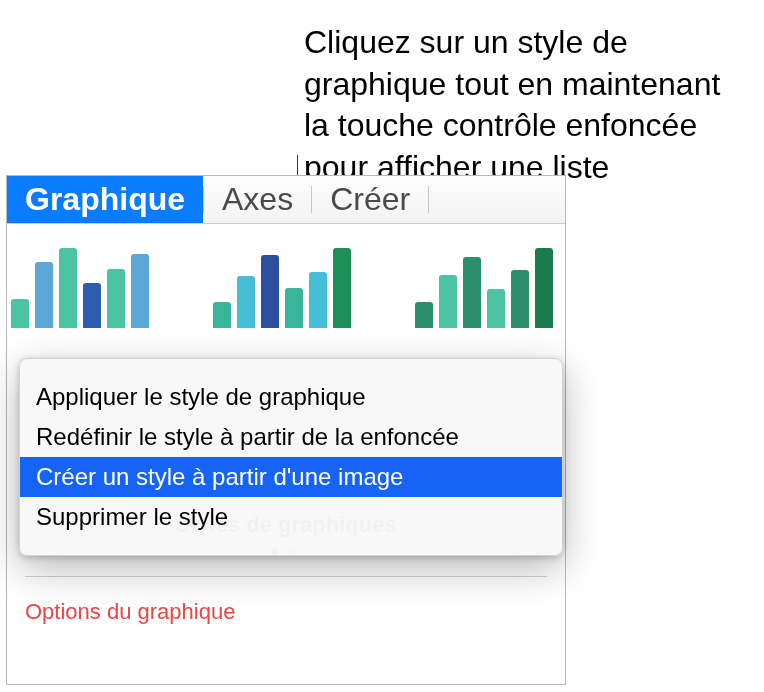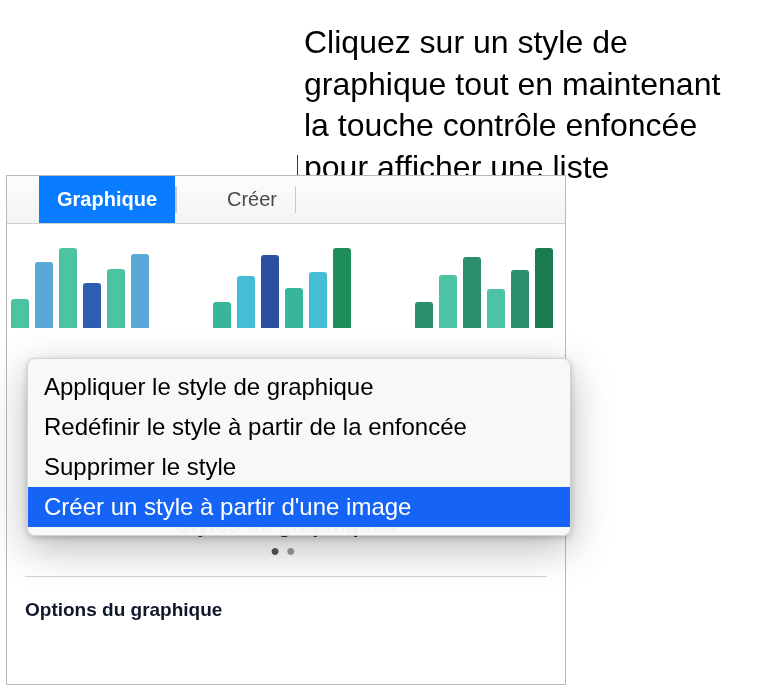--- a/index.html
+++ b/index.html
@@ -40,25 +40,24 @@
       display: flex;
       height: 48px;
       background: linear-gradient(#fdfdfd, #f4f3f4);
       border-bottom: 1px solid #d0d0d0;
     }
     .tab {
       display: flex;
       align-items: center;
       justify-content: center;
       padding: 0 18px;
-      font-size: 20px;
+      font-size: 32px;
       color: #4a4a4a;
       font-weight: 500;
       cursor: pointer;
-      margin-left: 32px;
     }
     .tab.active {
       background: #0a7cff;
       color: #fff;
       font-weight: 600;
     }
     .tab-sep {
       width: 1px;
       background: #c8c8c8;
       margin: 10px 0;
@@ -97,35 +96,35 @@
       color: #9a9a9a;
       letter-spacing: 6px;
     }
     .dots .active { color: #555; }
     .divider {
       height: 1px;
       background: #d4d4d4;
       margin: 22px 18px 0 18px;
     }
     .options-label {
-      font-size: 19px;
-      font-weight: 700;
-      color: #0f172a;
+      font-size: 22px;
+      font-weight: 400;
+      color: #ef4444;
       padding: 22px 18px 0 18px;
     }
     .context-menu {
       position: absolute;
       top: 134px;
-      left: 20px;
+      left: 12px;
       width: 544px;
       background: rgba(248,248,248,0.97);
       border: 1px solid rgba(0,0,0,0.15);
       border-radius: 8px;
       box-shadow: 0 12px 40px rgba(0,0,0,0.28), 0 2px 6px rgba(0,0,0,0.2);
-      padding: 8px 0;
+      padding: 18px 0;
       -webkit-backdrop-filter: blur(10px);
     }
     .menu-item {
       font-size: 24px;
       color: #000;
       padding: 6px 16px;
       cursor: pointer;
       white-space: nowrap;
     }
     .menu-item.highlight {
@@ -137,20 +136,21 @@
 <body>
 
 <div class="callout">Cliquez sur un style de graphique tout en maintenant la touche contrôle enfoncée pour afficher une liste d'options.</div>
 <div class="callout-line"></div>
 
 <div class="panel-wrap">
 
   <div class="tabs">
     <div class="tab active">Graphique</div>
     <div class="tab-sep"></div>
+    <div class="tab">Axes</div>
     <div class="tab-sep"></div>
     <div class="tab">Créer</div>
     <div class="tab-sep"></div>
   </div>
 
   <div class="styles-area">
     <div class="thumbs">
       <div class="thumb" id="thumb-0">
           <div class="bar" style="height: 29.1765px; background: rgb(76, 195, 162);"></div>
           <div class="bar" style="height: 66.2353px; background: rgb(90, 167, 216);"></div>
@@ -173,22 +173,22 @@
           <div class="bar" style="height: 71px; background: rgb(43, 143, 110);"></div>
           <div class="bar" style="height: 39.5px; background: rgb(76, 195, 162);"></div>
           <div class="bar" style="height: 58.4px; background: rgb(43, 143, 110);"></div>
           <div class="bar" style="height: 80px; background: rgb(26, 122, 80);"></div>
         </div>
     </div>
 
     <div class="context-menu">
       <div class="menu-item">Appliquer le style de graphique</div>
       <div class="menu-item">Redéfinir le style à partir de la enfoncée</div>
+      <div class="menu-item highlight">Créer un style à partir d'une image</div>
       <div class="menu-item">Supprimer le style</div>
-      <div class="menu-item highlight">Créer un style à partir d'une image</div>
     </div>
 
     <div class="styles-label">Styles de graphiques</div>
     <div class="dots"><span class="active">●</span><span>●</span></div>
   </div>
 
   <div class="divider"></div>
   <div class="options-label">Options du graphique</div>
 
 </div>

